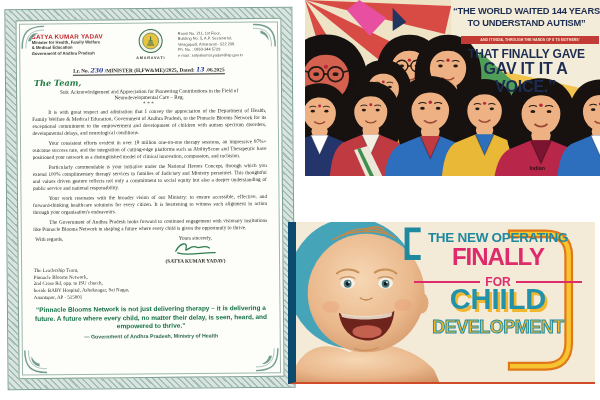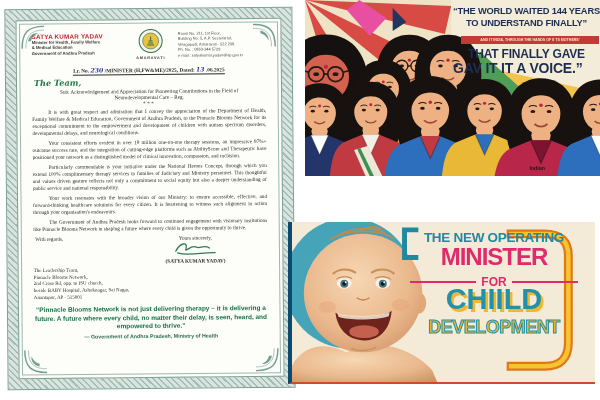--- a/index.html
+++ b/index.html
@@ -44,25 +44,25 @@
   
   .poster-autism{position:absolute;left:305px;top:0;width:295px;height:176px;overflow:hidden;background:#7dd3fc;padding-left:13px;}
   .autism-svg{position:absolute;inset:0;width:100%;height:100%;}
   .a-line{position:absolute;font-family:"Liberation Sans",sans-serif;font-weight:800;color:#1d2d52;text-align:center;letter-spacing:-.2px;}
   .a1{top:6px;left:148px;width:147px;font-size:9.3px;}
   .a2{top:17.5px;left:148px;width:147px;font-size:9.3px;}
   .a-strip{position:absolute;top:36px;left:156px;width:138px;height:8px;background:#c23b35;
            color:#f3e6cd;font-size:3.6px;text-align:center;line-height:8.2px;font-weight:700;
            font-family:"Liberation Sans",sans-serif;letter-spacing:0;}
   .a3{top:47px;left:148px;width:147px;font-size:12px;}
-  .a4{top:60px;left:148px;width:145px;font-size:14px;text-align:left;}
+  .a4{top:60px;left:148px;width:145px;font-size:16px;text-align:center;}
 
   
   .poster-baby{position:absolute;left:288px;top:222px;width:307px;height:162px;background:#f4ead8;
-               border-left:4px solid #0c4a6e;border-bottom:2px solid #cf4b2a;overflow:hidden;box-sizing:border-box;}
+               border-left:8px solid #0c4a6e;border-bottom:2px solid #cf4b2a;overflow:hidden;box-sizing:border-box;}
   .baby-svg{position:absolute;inset:0;width:100%;height:100%;}
   .b-line{position:absolute;font-family:"Liberation Sans",sans-serif;font-weight:800;text-align:center;}
   .b1{top:8px;left:112px;width:180px;color:#1f89a0;font-size:13.5px;letter-spacing:-.3px;}
   .b2{top:21px;left:112px;width:180px;color:#df2a6b;font-size:24px;letter-spacing:-1px;}
   .for-row{position:absolute;top:53px;left:118px;width:168px;display:flex;align-items:center;gap:5px;
            color:#df2a6b;font-weight:800;font-size:12px;font-family:"Liberation Sans",sans-serif;}
   .for-row::before,.for-row::after{content:"";flex:1;height:2.5px;background:#df2a6b;}
   .b4{top:61px;left:112px;width:180px;color:#2391a8;font-size:29px;text-shadow:2.5px 2.5px 0 #f2b72c;}
   .b5{top:95px;left:102px;width:200px;color:#f2b72c;font-size:18px;-webkit-text-stroke:1px #2391a8;letter-spacing:-.5px;}
 </style>
@@ -213,21 +213,21 @@
       <path d="M47,150 L60,146 L74,176 L58,176 Z" fill="#ece7d8"></path>
       <path d="M50,149 L53,148 L66,176 L62,176 Z" fill="#3f8f4f"></path>
       <use href="#wom" transform="translate(75,70) scale(1.5)" style="--blazer:#2e6fbd;--shirt:#c03a42"></use>
       <use href="#wom" transform="translate(130.6,73.6) scale(1.38)" style="--blazer:#e8b836;--shirt:#2e6fbd"></use>
       <use href="#wom" transform="translate(179.5,72) scale(1.55)" style="--blazer:#b8274a;--shirt:#7a1430"></use>
       <use href="#wom" transform="translate(241,74) scale(1.4)" style="--blazer:#2e6fbd;--shirt:#ffffff"></use>
       <text x="215" y="170" font-size="5" fill="#2b1118" font-family="Liberation Sans, sans-serif" font-weight="bold">Indian</text>
     </svg>
 
     <div class="a-line a1">“THE WORLD WAITED 144 YEARS</div>
-    <div class="a-line a2">TO UNDERSTAND FINALLY”</div>
+    <div class="a-line a2">TO UNDERSTAND AUTISM”</div>
     <div class="a-strip">AND IT INDIA, THROUGH THE HANDS OF II TS MOTHERS'</div>
     <div class="a-line a3">THAT FINALLY GAVE</div>
     <div class="a-line a4">GAV IT IT A VOICE.”</div>
   </section>
 
   <section class="poster-baby">
     <svg class="baby-svg" viewBox="0 0 307 162" preserveAspectRatio="none">
       <defs>
         <radialGradient id="skin" cx="45%" cy="38%" r="75%">
           <stop offset="0%" stop-color="#f6d7b4"></stop>
@@ -257,21 +257,21 @@
       <path d="M46,92.5 C58,96.5 86,96 99,91 L98,95.5 C86,99.5 58,100 47,96 Z" fill="#f4ead8" opacity=".85"></path>
       <ellipse cx="73" cy="111" rx="15" ry="6.5" fill="#c4604e"></ellipse>
       <path d="M60,128 Q72,133 85,127" stroke="#c98f5c" stroke-width="1.2" fill="none"></path>
 
       <path d="M222,12 H256 Q280,12 280,34 V122 Q280,146 256,146 H222" fill="none" stroke="#e07818" stroke-width="9" stroke-linecap="square"></path>
       <path d="M222,12 H256 Q280,12 280,34 V122 Q280,146 256,146 H222" fill="none" stroke="#f7c431" stroke-width="4.5" stroke-linecap="square"></path>
       <path d="M128,8 H114 V36 H128" fill="none" stroke="#1f89a0" stroke-width="5"></path>
     </svg>
 
     <div class="b-line b1">THE NEW OPERATING</div>
-    <div class="b-line b2">MINISTER</div>
+    <div class="b-line b2">FINALLY</div>
     <div class="for-row">
         <span>FOR</span>
       </div>
     <div class="b-line b5">DEVELOPMENT</div>
     <div class="b-line b4">CHIILD</div>
   </section>
 
 </div>
 
 </body></html>

